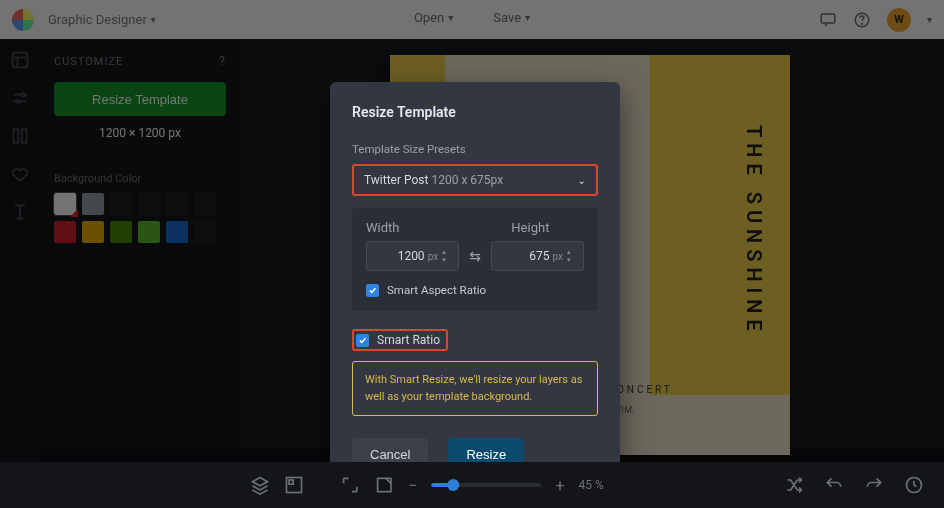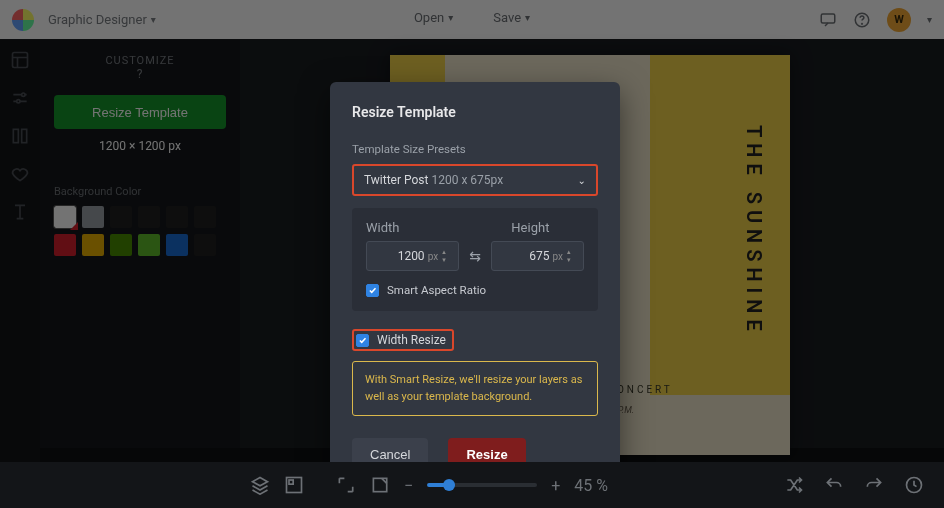--- a/index.html
+++ b/index.html
@@ -32,21 +32,21 @@
 
   
   .nav-rail { position:absolute; left:0; top:40px; bottom:0; width:40px; background:#121417; display:flex; flex-direction:column; align-items:center; padding-top:10px; gap:18px;}
   .nav-ic { width:20px; height:20px; color:#4a4e54; }
 
   
   .side-panel {
     position:absolute; left:40px; top:40px; width:200px; bottom:60px;
     background:#15181c; padding:14px; color:#7b7f85; font-size:11px;
   }
-  .side-panel-header { display:flex; justify-content:space-between; align-items:center; text-transform:uppercase; letter-spacing:1px;flex-direction:column;}
+  .side-panel-header { display:flex; justify-content:space-between; align-items:center; text-transform:uppercase; letter-spacing:1px;}
   .btn-green { margin-top:14px; width:100%; height:34px; background:#16982a; border:none; border-radius:4px; color:#fff; font-size:13px; font-weight:500;}
   .size-readout { text-align:center; margin-top:10px; font-size:12px; color:#ffffff;}
   .bg-label { margin-top:32px; font-size:11px; color:#6d7176;}
   .swatch-grid { margin-top:8px; display:grid; grid-template-columns:repeat(6,22px); gap:6px;}
   .sw { width:22px;height:22px;border-radius:2px;}
   
   
   .canvas-area { position:absolute; left:240px; right:0; top:40px; bottom:60px; background:#1a1d21; }
   .artboard { position:absolute; left:150px; top:15px; width:400px; height:400px; background:#f0e6cc; box-shadow:0 0 20px rgba(0,0,0,.4);}
   .art-yellow1 { position:absolute; left:0; top:0; width:55px;height:55px;background:#f2d34a;}
@@ -80,21 +80,21 @@
   .lock-row { margin-top:12px; display:flex; align-items:center; gap:8px; font-size:11.5px; color:#c7cad0;}
   .chk { width:13px;height:13px;border:1px solid #2f83e3;border-radius:2px;display:flex;align-items:center;justify-content:center;}
   .chk.on { background:#2f83e3;}
   .chk.on svg { display:block;}
   .chk svg{display:none;}
   .smart-row { margin:18px 0 10px 0; display:inline-flex;align-items:center;gap:8px;font-size:12px;color:#d5d7db; padding:2px 6px 2px 2px; border:2px solid #d9472b; border-radius:3px;}
   .smart-note { border:1px solid #dbb84c;border-radius:3px;padding:10px 12px;font-size:11px;line-height:1.5;color:#dbb84c; margin-bottom:22px;}
   .modal-actions { display:flex; gap:20px;}
   .btn { height:32px; padding:0 18px; border:none; border-radius:4px; font-size:13px; cursor:pointer;}
   .btn-cancel { background:#3b404b; color:#d5d7db;}
-  .btn-primary { background:#7f1d1d; color:#fff;font-weight:bold;}
+  .btn-primary { background:#0c4a6e; color:#fff;}
 
   
   .bottombar { position:absolute; left:0;right:0;bottom:0;height:46px;background:#131518;display:flex;align-items:center;padding:0 20px;gap:18px;}
   .bb-left { display:flex; gap:14px; position:absolute; left:250px;}
   .bb-center { position:absolute; left:50%; transform:translateX(-50%); display:flex; align-items:center; gap:14px; color:#6d7176;}
   .zoom-slider { width:110px;height:4px;background:#2a2e33;border-radius:2px;position:relative;}
   .zoom-fill{position:absolute;left:0;top:0;bottom:0;width:20%;background:#2f7fd6;border-radius:2px;}
   .zoom-knob{position:absolute;left:20%;top:50%;transform:translate(-50%,-50%);width:12px;height:12px;background:#2f7fd6;border-radius:50%;}
   .bb-right{position:absolute;right:20px;display:flex;gap:20px;}
   .chev{font-size:10px;}
@@ -243,21 +243,21 @@
         </span>
       <span>Smart Aspect Ratio</span>
     </div>
   </div>
   <div class="smart-row">
     <span class="chk on">
         <svg width="9" height="9" viewBox="0 0 24 24" fill="none" stroke="#fff" stroke-width="4">
           <path d="M5 12l5 5L20 6"></path>
         </svg>
       </span>
-    <span>Width Resize</span>
+    <span>Smart Ratio</span>
   </div>
   <div class="smart-note">With Smart Resize, we'll resize your layers as well as your template background.</div>
   <div class="modal-actions">
     <button class="btn btn-cancel"><span>Cancel</span></button>
     <button class="btn btn-primary"><span>Resize</span></button>
   </div>
 </div>
 
 <div class="bottombar">
   <div class="bb-left">
@@ -276,21 +276,21 @@
     <svg class="nav-ic" viewBox="0 0 24 24" fill="none" stroke="#6d7176" stroke-width="2">
         <rect x="4" y="4" width="16" height="16"></rect>
         <path d="M14 4l6 6"></path>
       </svg>
     <span style="font-size:16px;">−</span>
     <div class="zoom-slider">
         <div class="zoom-fill"></div>
         <div class="zoom-knob"></div>
       </div>
     <span style="font-size:16px;">+</span>
-    <span style="font-size:16px;">45 %</span>
+    <span style="font-size:12px;">45 %</span>
   </div>
   <div class="bb-right">
     <svg class="nav-ic" viewBox="0 0 24 24" fill="none" stroke="#6d7176" stroke-width="2">
         <path d="M4 6h4l8 12h4M4 18h4l8-12h4M18 3l3 3-3 3M18 15l3 3-3 3"></path>
       </svg>
     <svg class="nav-ic" viewBox="0 0 24 24" fill="none" stroke="#6d7176" stroke-width="2">
         <path d="M9 14L4 9l5-5M4 9h11a5 5 0 015 5v0"></path>
       </svg>
     <svg class="nav-ic" viewBox="0 0 24 24" fill="none" stroke="#6d7176" stroke-width="2">
         <path d="M15 14l5-5-5-5M20 9H9a5 5 0 00-5 5v0"></path>

